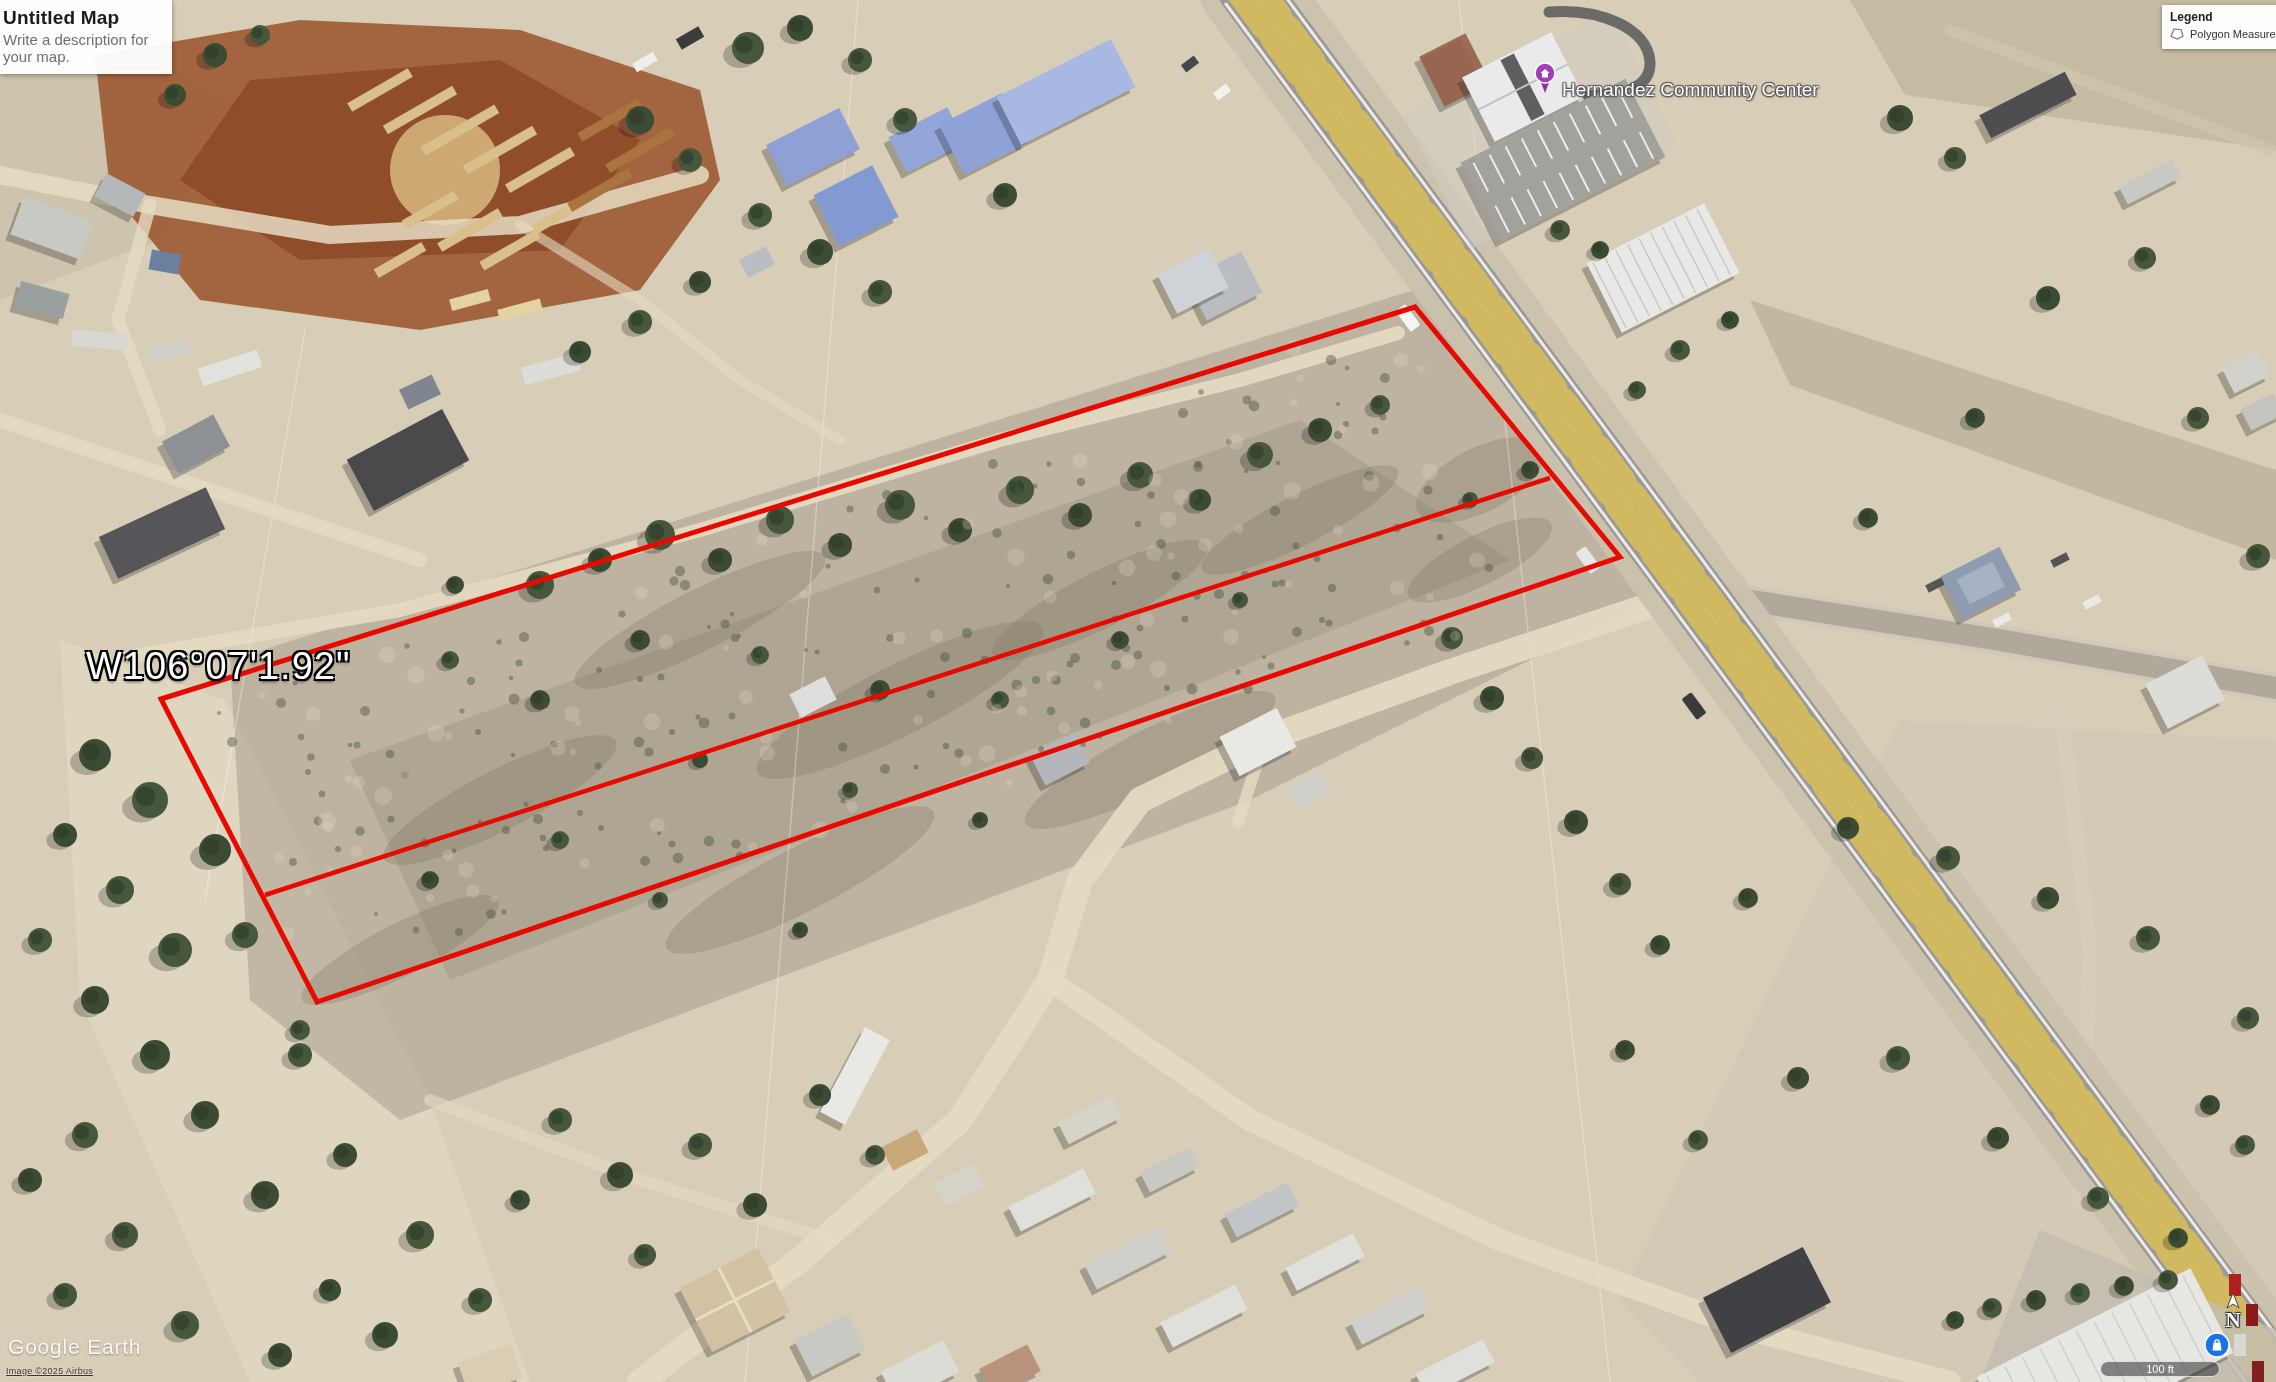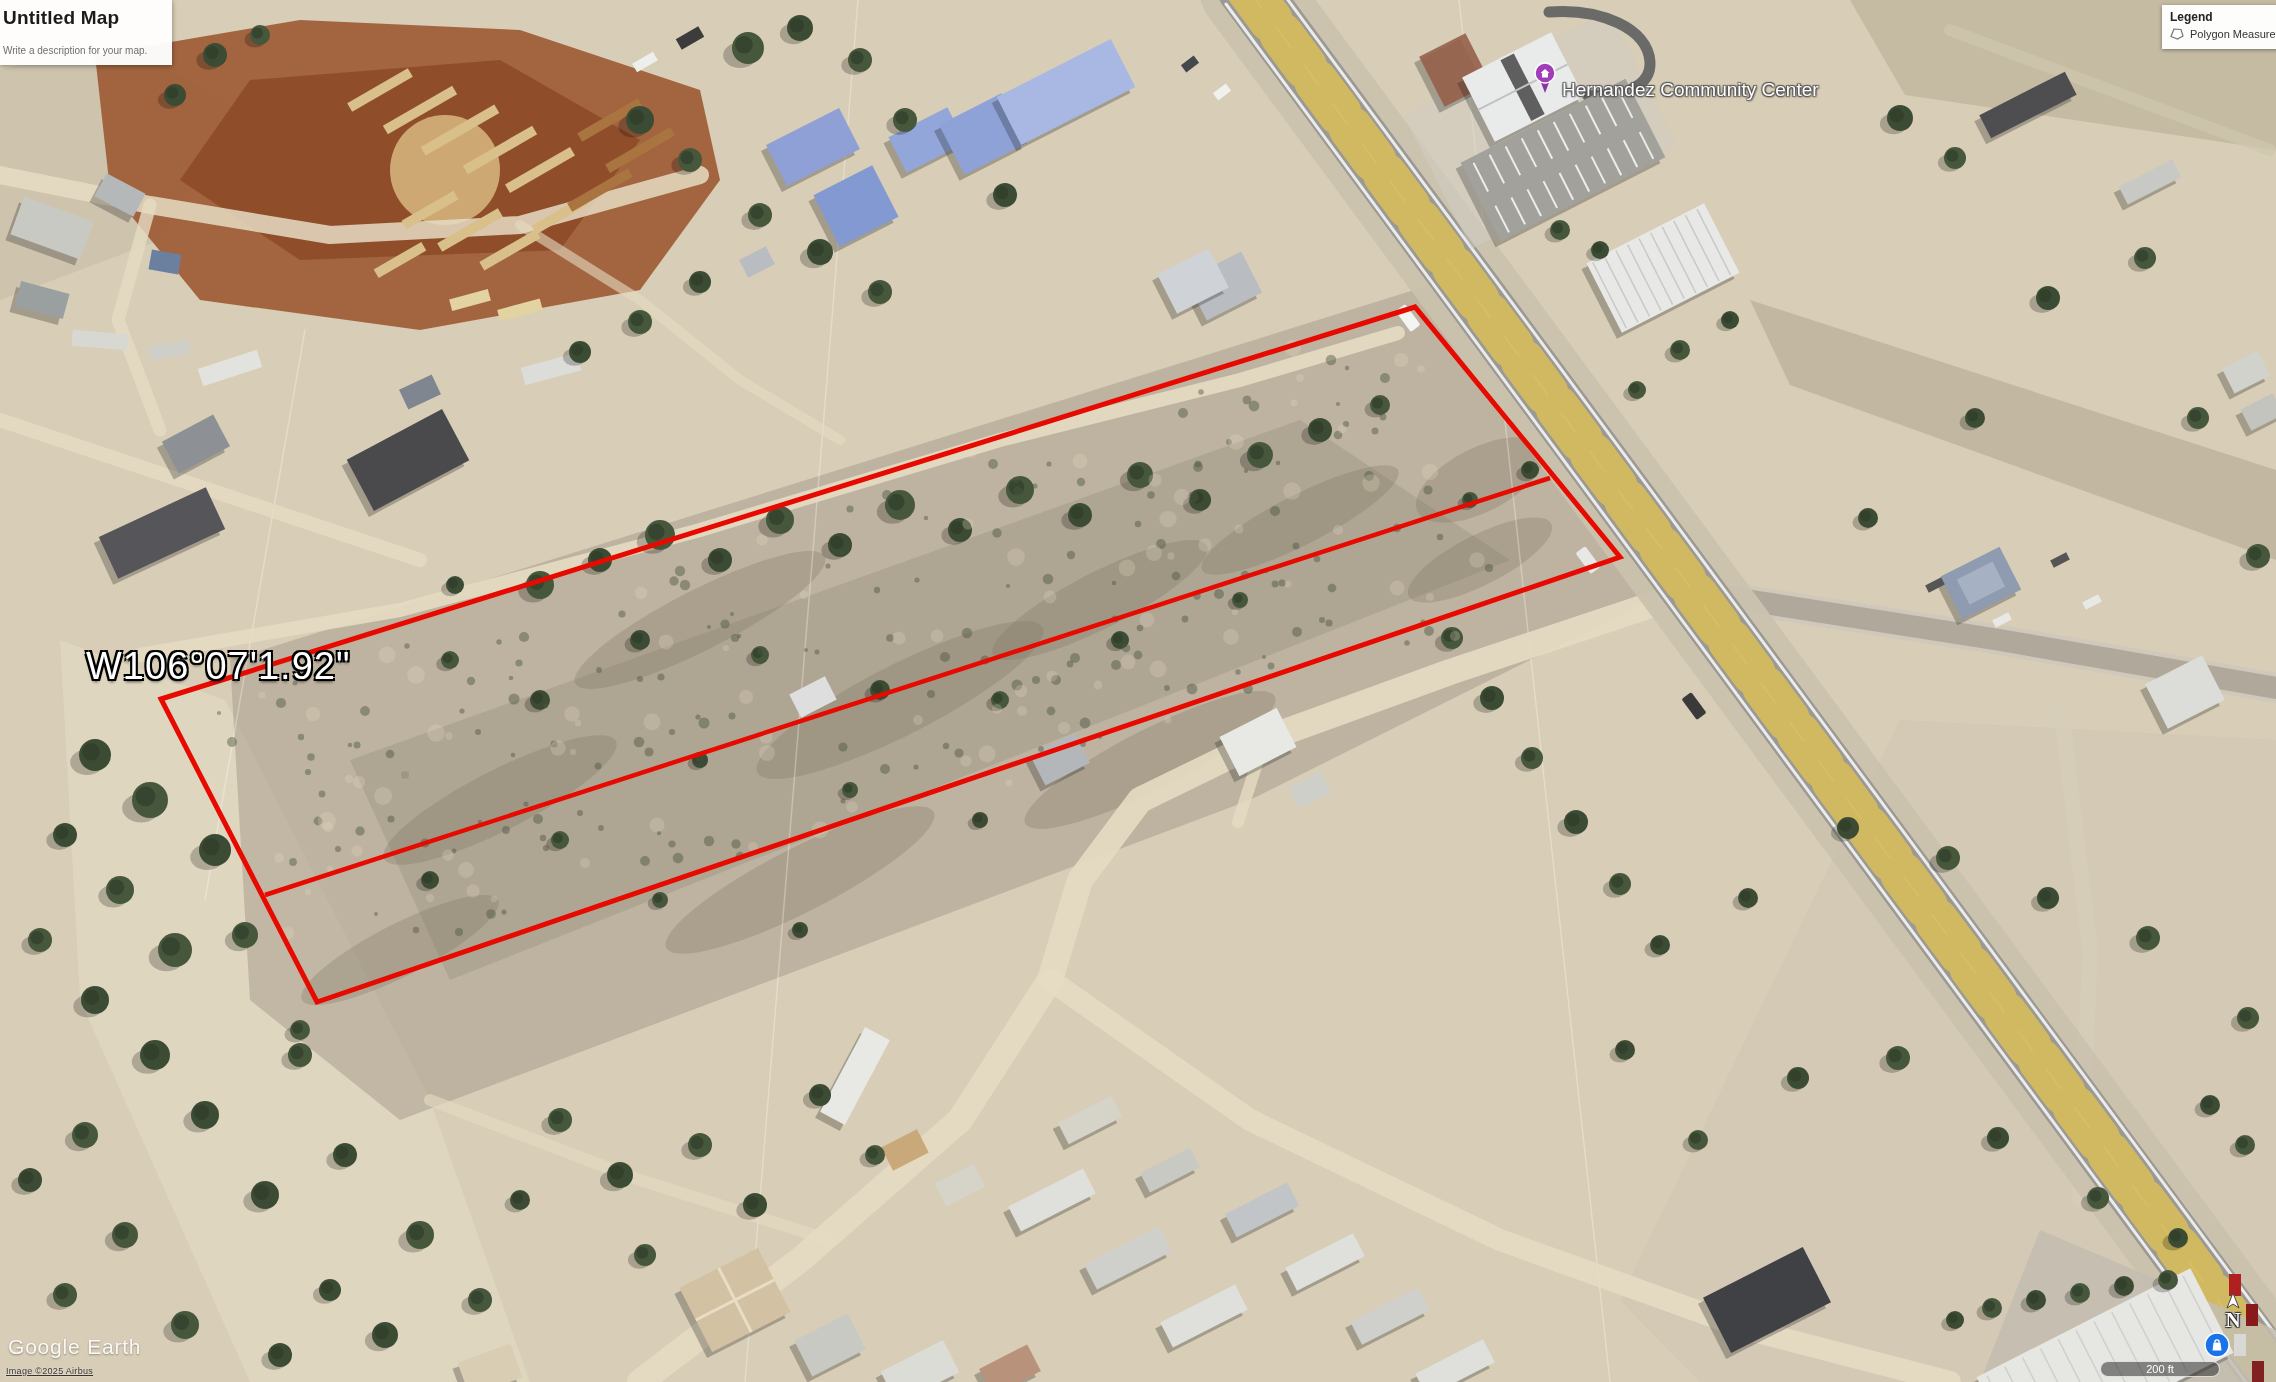--- a/index.html
+++ b/index.html
@@ -10,21 +10,21 @@
   }
   #scene{position:absolute;left:0;top:0;width:2276px;height:1382px;display:block;}
 
   
   .map-panel{
     position:absolute;left:0;top:0;width:158px;padding:7px 11px 9px 3px;
     background:rgba(255,255,255,.96);box-shadow:0 1px 5px rgba(0,0,0,.4);
     z-index:30;
   }
   .map-panel .title{font-size:19px;font-weight:bold;color:#1b1b1b;letter-spacing:.2px;}
-  .map-panel .sub{font-size:10px;color:#6f6f6f;margin-top:16px;}
+  .map-panel .sub{font-size:15px;color:#6f6f6f;margin-top:2px;}
 
   
   .legend-panel{
     position:absolute;left:2162px;top:5px;width:125px;height:44px;
     background:rgba(255,255,255,.97);box-shadow:0 1px 4px rgba(0,0,0,.4);
     padding:5px 8px;box-sizing:border-box;z-index:30;
   }
   .legend-panel .ltitle{font-size:12px;font-weight:bold;color:#222;}
   .legend-item{display:flex;align-items:center;gap:6px;margin-top:4px;}
   .legend-item span{font-size:11px;color:#333;white-space:nowrap;}
@@ -1286,21 +1286,21 @@
   </svg>
   <div class="poi-label">Do</div>
 
   <div class="compass">
     <svg width="22" height="18" viewBox="0 0 22 18" style="display:block;margin:0 auto;">
       <path d="M11 1 L17 16 L11 12 L5 16 Z" fill="#fff" stroke="#444" stroke-width="1"></path>
     </svg>
     <span class="n">N</span>
   </div>
 
-  <div class="scalebar">200 ft</div>
+  <div class="scalebar">100 ft</div>
 
   <div class="ge-logo">Google Earth</div>
   <div class="attrib">Image ©2025 Airbus</div>
 
   <div class="map-panel">
     <div class="title">Untitled Map</div>
     <div class="sub">Write a description for your map.</div>
   </div>
 
   <div class="legend-panel">

